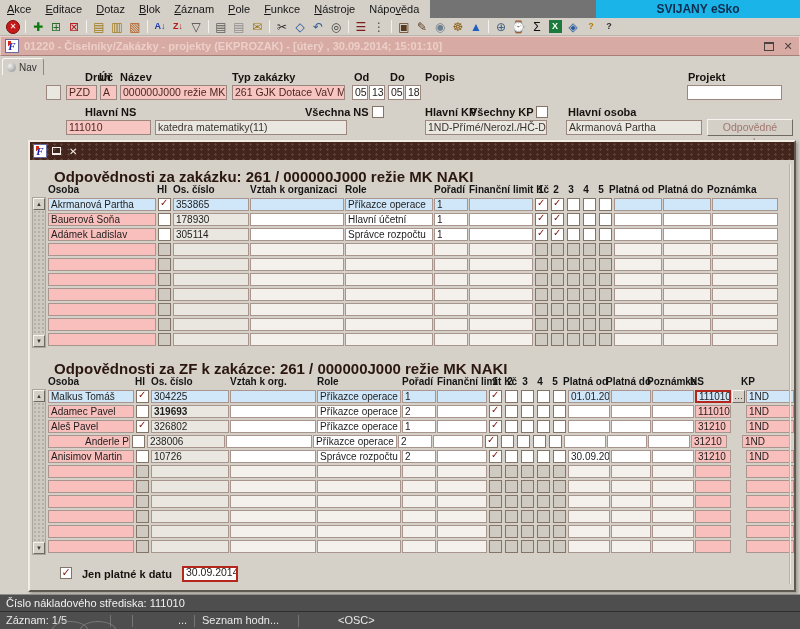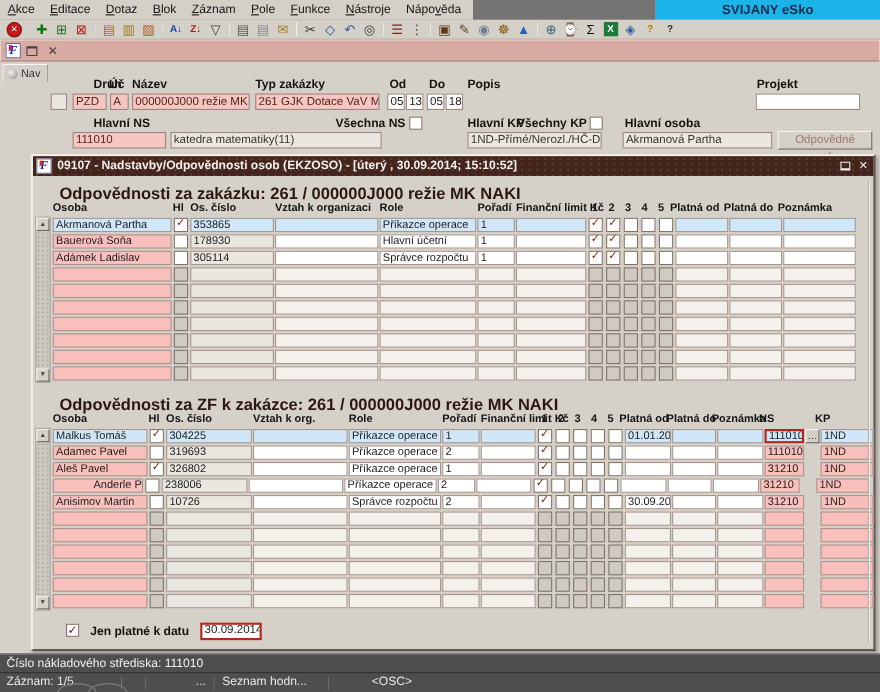--- a/index.html
+++ b/index.html
@@ -163,20 +163,21 @@
     <span class="tbi">
       <span class="xlbox">X</span>
     </span>
     <span class="tbi" style="color: rgb(47, 95, 159);">◈</span>
     <span class="tbi small" style="color: rgb(176, 124, 0);">?</span>
     <span class="tbi small" style="color: rgb(46, 46, 46);">?</span>
   </div>
 
 <div class="main-title">
   <span class="ifis">F</span>
+  <span class="ttl">01220 - Číselníky/Zakázky - projekty (EKPROZAK) - [úterý , 30.09.2014; 15:01:10]</span>
   <span class="wrest"></span>
   <span class="wbtn">✕</span>
 </div>
 
 <div class="main-body">
   <div class="nav-tab">
     <span class="nav-ball"></span>
     <span>Nav</span>
   </div>
 
@@ -211,21 +212,20 @@
   <div class="inp pinkf" style="left:66px;top:64px;width:85px">111010</div>
   <div class="inp grayf" style="left:155px;top:64px;width:192px">katedra matematiky(11)</div>
   <div class="inp grayf" style="left:425px;top:64px;width:122px">1ND-Přímé/Nerozl./HČ-Dot.</div>
   <div class="inp grayf" style="left:566px;top:64px;width:136px">Akrmanová Partha</div>
   <div class="btn" style="left:707px;top:63px;width:86px">Odpovědné osoby</div>
 </div>
 
 <div class="modal">
   <div class="m-title">
     <span class="ifis">F</span>
-    <span class="ttl">09107 - Nadstavby/Odpovědnosti osob (EKZOSO) - [úterý , 30.09.2014; 15:10:52]</span>
     <span class="m-rest"></span>
     <span class="m-close">✕</span>
   </div>
 
   <div class="sect" style="left:24px;top:26px">Odpovědnosti za zakázku: 261 / 000000J000 režie MK NAKI</div>
   <div class="thead" style="left:18px;top:42px" id="t1head">
       <span class="th" style="width: 108px;">Osoba</span>
       <span class="th" style="width: 15px;">Hl</span>
       <span class="th" style="width: 76px;">Os. číslo</span>
       <span class="th" style="width: 94px;">Vztah k organizaci</span>
@@ -594,21 +594,21 @@
         <div class="fld f-blue" style="width: 42px;"></div>
         <div class="fld f-blue f-focus" style="width: 36px;">111010</div>
         <span class="lov">…</span>
         <div class="fld f-blue" style="width: 48px;">1ND</div>
       </div>
       <div class="trow">
         <div class="fld f-pink" style="width: 86px;">Adamec Pavel</div>
         <span class="cbgap">
           <span class="tcb"></span>
         </span>
-        <div class="fld f-gray" style="width: 78px;">319693</div>
+        <div class="fld f-gray" style="width: 78px; font-weight: bold;">319693</div>
         <div class="fld f-white" style="width: 86px;"></div>
         <div class="fld f-white" style="width: 84px;">Příkazce operace</div>
         <div class="fld f-white" style="width: 34px;">2</div>
         <div class="fld f-white" style="width: 50px;"></div>
         <span class="cbgap">
           <span class="tcb on"></span>
         </span>
         <span class="cbgap">
           <span class="tcb"></span>
         </span>

